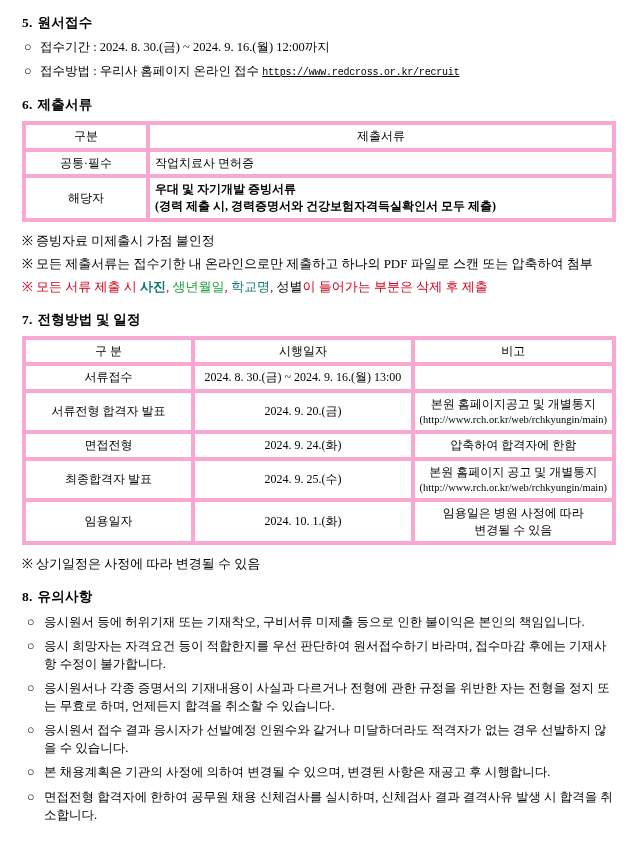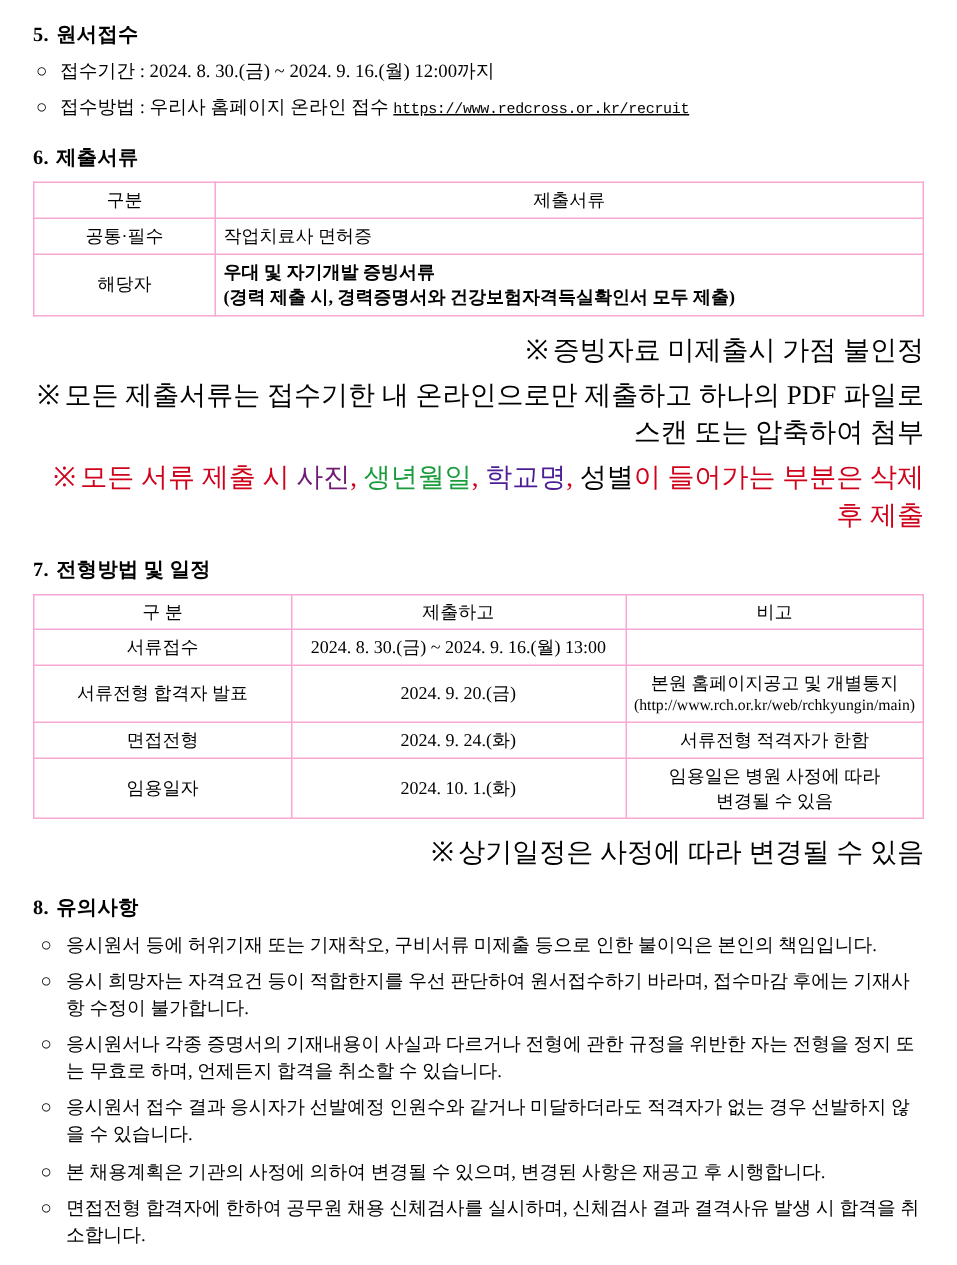--- a/index.html
+++ b/index.html
@@ -46,44 +46,43 @@
     font-family: "Liberation Mono", monospace;
     font-size: 10px;
     letter-spacing: -0.2px;
   }
   table.doc {
     border-collapse: collapse;
     width: 100%;
     margin: 6px 0 10px 0;
   }
   table.doc th, table.doc td {
-    border: 1px solid #f9a8d4;
+    border: 4px solid #f9a8d4;
     padding: 3px 5px;
     font-size: 12px;
     vertical-align: middle;
     line-height: 1.4;
   }
   table.doc th {
     text-align: center;
     font-weight: normal;
   }
   .center { text-align: center; }
   .left { text-align: left; }
   .bold { font-weight: bold; }
   .note {
     margin: 5px 0;
-    font-size: 18px;
+    font-size: 13px;
     line-height: 1.4;
-    text-align: right;
   }
   .note.red { color: #d0021b; }
   .note .star { margin-right: 3px; }
-  .hl-red { color: #701a75; }
+  .hl-red { color: #0f766e; font-weight: bold; }
   .hl-green { color: #1a9b3c; }
-  .hl-blue { color: #4c1d95; }
+  .hl-blue { color: #0f766e; }
   .hl-purple { color: #000000; }
   .small-note {
     font-size: 10.5px;
     line-height: 1.35;
   }
   ol.no-list { list-style: none; margin: 0; padding: 0; }
   .ol-item {
     position: relative;
     padding-left: 22px;
     margin-bottom: 6px;
@@ -156,40 +155,48 @@
   <div class="sec-gap"></div>
 
   <div class="section-title">
     <span class="num">7.</span><span>전형방법 및 일정</span>
   </div>
 
   <table class="doc">
     <tbody>
         <tr>
       <th style="width:175px;">구 분</th>
-      <th style="width:230px;">제출하고</th>
+      <th style="width:230px;">시행일자</th>
       <th>비고</th>
     </tr>
     <tr>
       <td class="center">서류접수</td>
       <td class="center">2024. 8. 30.(금) ~ 2024. 9. 16.(월) 13:00</td>
       <td class="center"></td>
     </tr>
     <tr>
       <td class="center">서류전형 합격자 발표</td>
       <td class="center">2024. 9. 20.(금)</td>
       <td class="center">
         <div>본원 홈페이지공고 및 개별통지</div>
         <div class="small-note">(http://www.rch.or.kr/web/rchkyungin/main)</div>
       </td>
     </tr>
     <tr>
       <td class="center">면접전형</td>
       <td class="center">2024. 9. 24.(화)</td>
-      <td class="center">서류전형 적격자가 한함</td>
+      <td class="center">압축하여 합격자에 한함</td>
+    </tr>
+    <tr>
+      <td class="center">최종합격자 발표</td>
+      <td class="center">2024. 9. 25.(수)</td>
+      <td class="center">
+        <div>본원 홈페이지 공고 및 개별통지</div>
+        <div class="small-note">(http://www.rch.or.kr/web/rchkyungin/main)</div>
+      </td>
     </tr>
     <tr>
       <td class="center">임용일자</td>
       <td class="center">2024. 10. 1.(화)</td>
       <td class="center">
         <div>임용일은 병원 사정에 따라</div>
         <div>변경될 수 있음</div>
       </td>
     </tr>
   </tbody>

